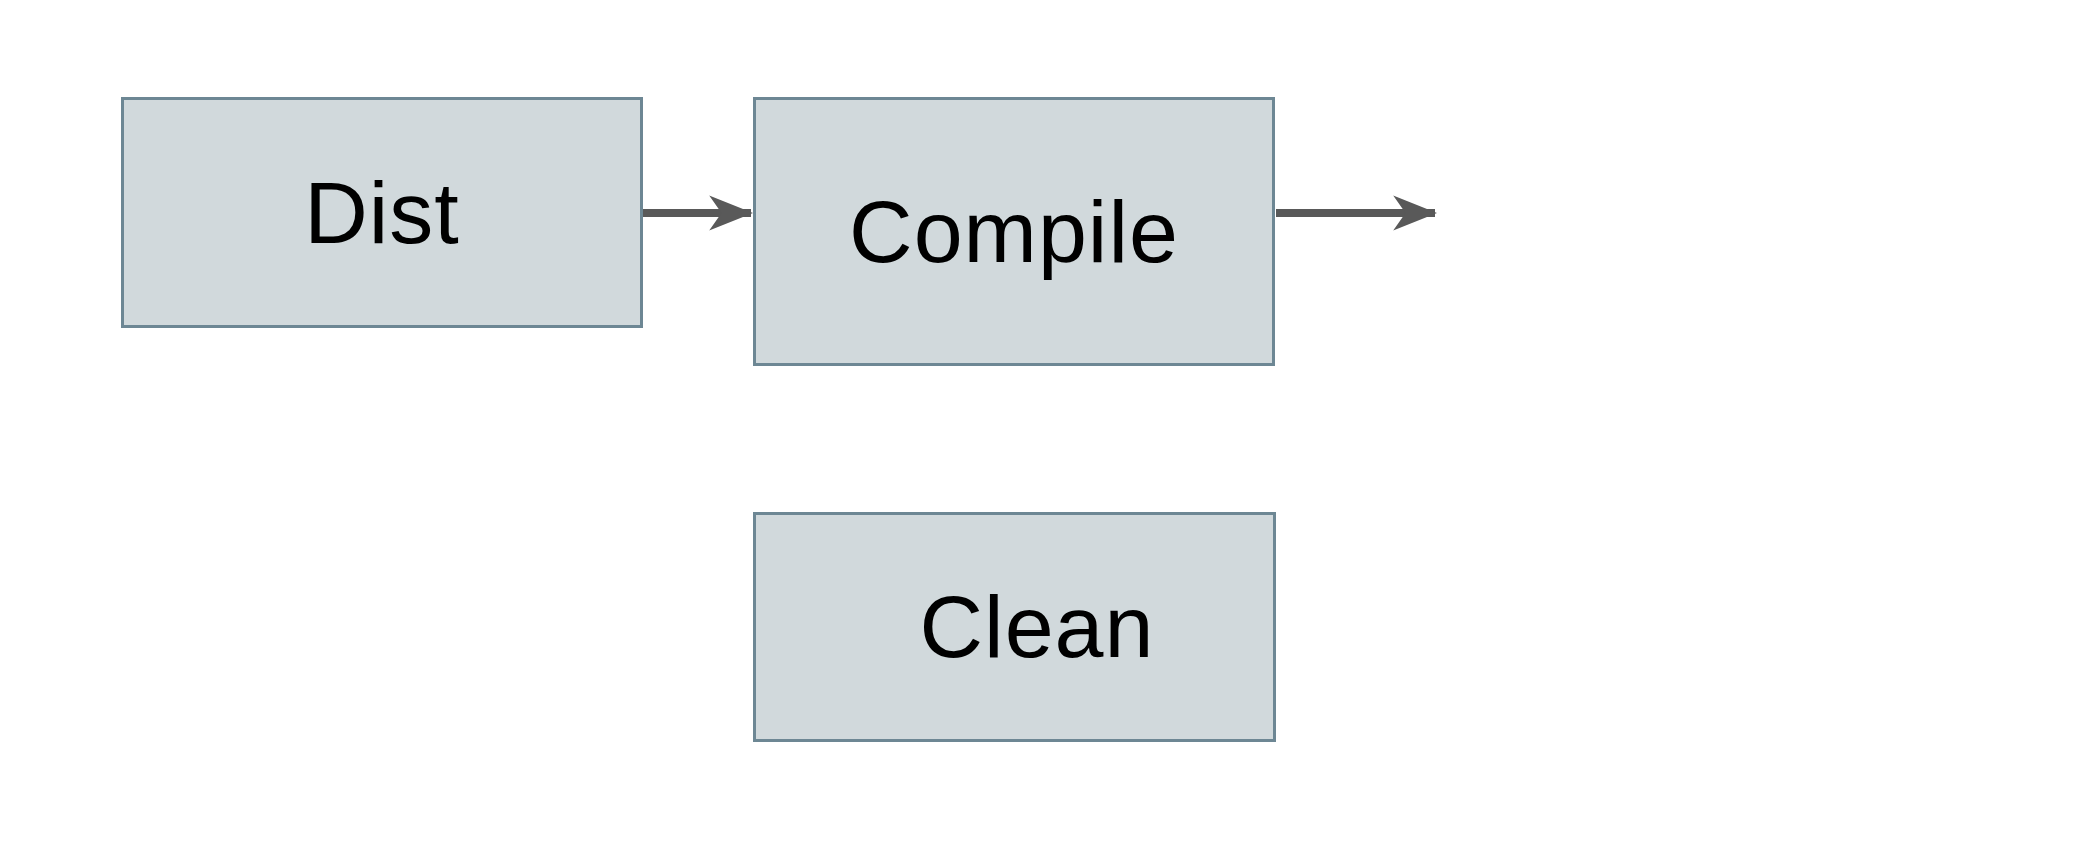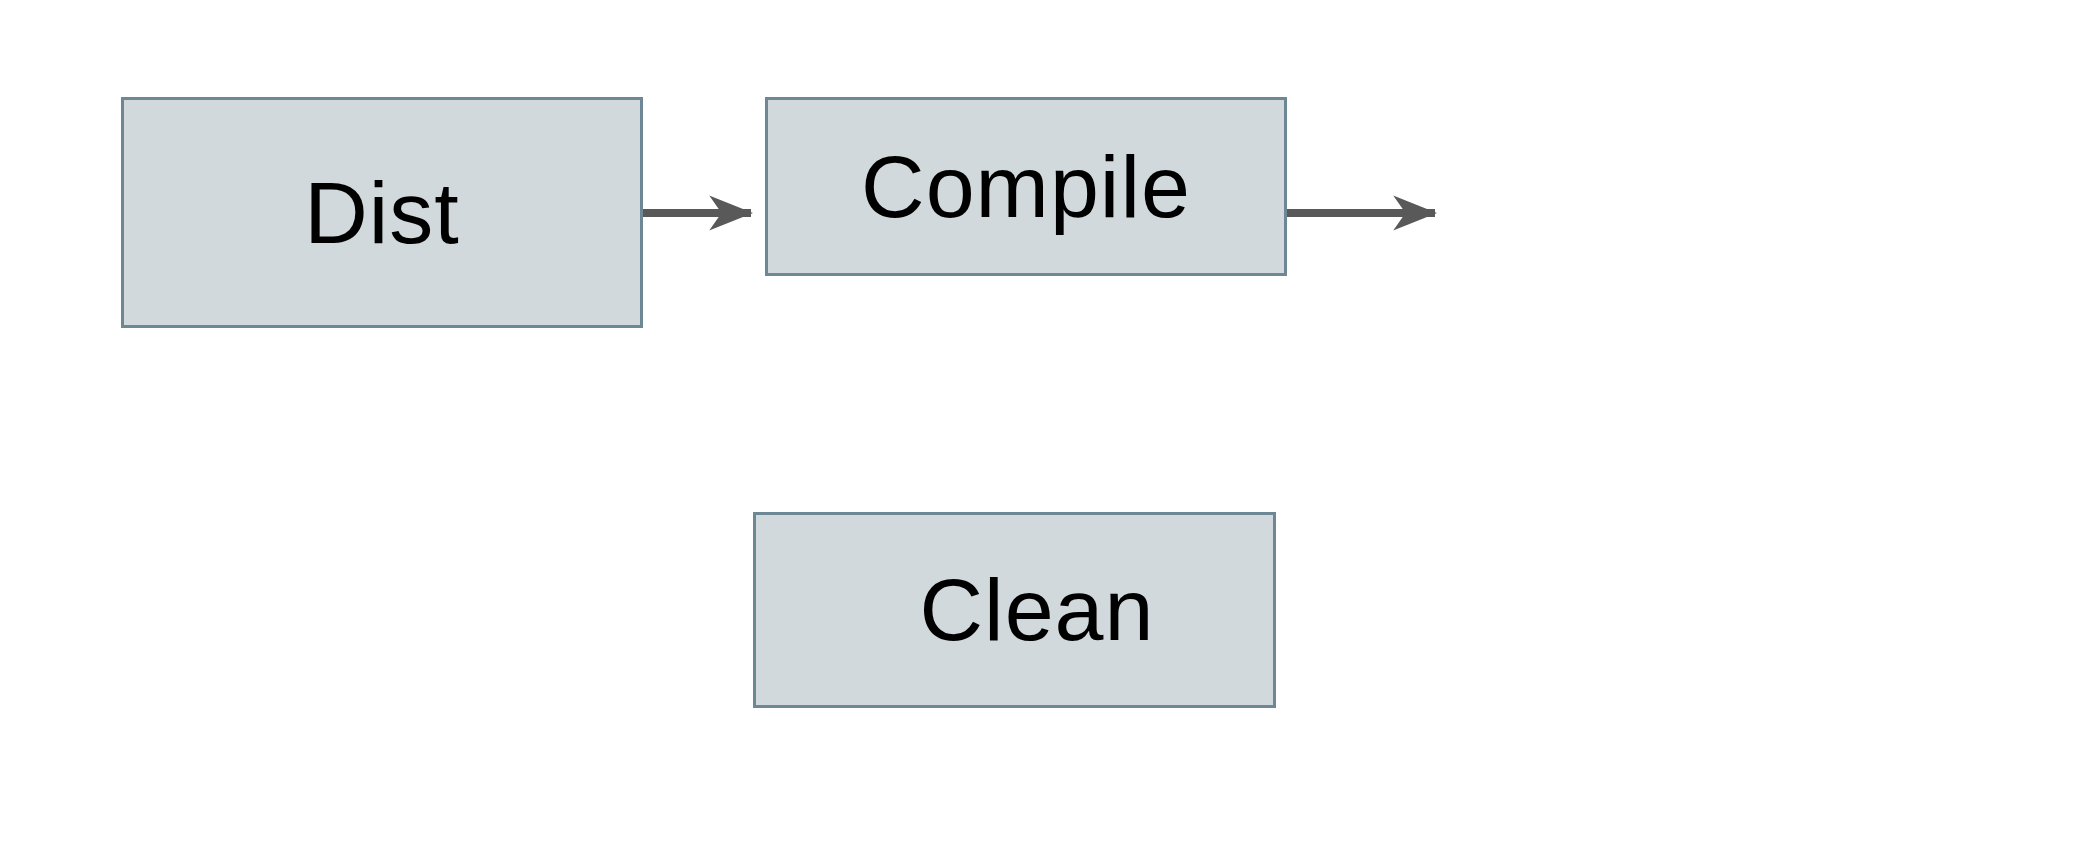--- a/index.html
+++ b/index.html
@@ -26,23 +26,23 @@
   }
   .node-label {
     color: var(--label, #000000);
     font-size: 88px;
     font-weight: 400;
     letter-spacing: 1px;
     white-space: nowrap;
     line-height: 1;
   }
   .node-dist    { left: 73px;   top: 97px;  width: 522px; height: 231px; margin-left: 48px; }
-  .node-compile { left: 753px;  top: 97px;  width: 522px; height: 179px; margin-left: 12px; }
+  .node-compile { left: 753px;  top: 97px;  width: 522px; height: 269px; }
   .node-init    { left: 1437px; top: 97px;  width: 521px; height: 231px; }
-  .node-clean   { left: 753px;  top: 512px; width: 523px; height: 196px; padding-left: 45px; }
+  .node-clean   { left: 753px;  top: 512px; width: 523px; height: 230px; padding-left: 45px; }
   .edges-layer {
     position: absolute;
     left: 0; top: 0;
     width: 2078px;
     height: 848px;
     pointer-events: none;
   }
   .edge-line {
     stroke: var(--arrow, #595959);
     stroke-width: 8;

